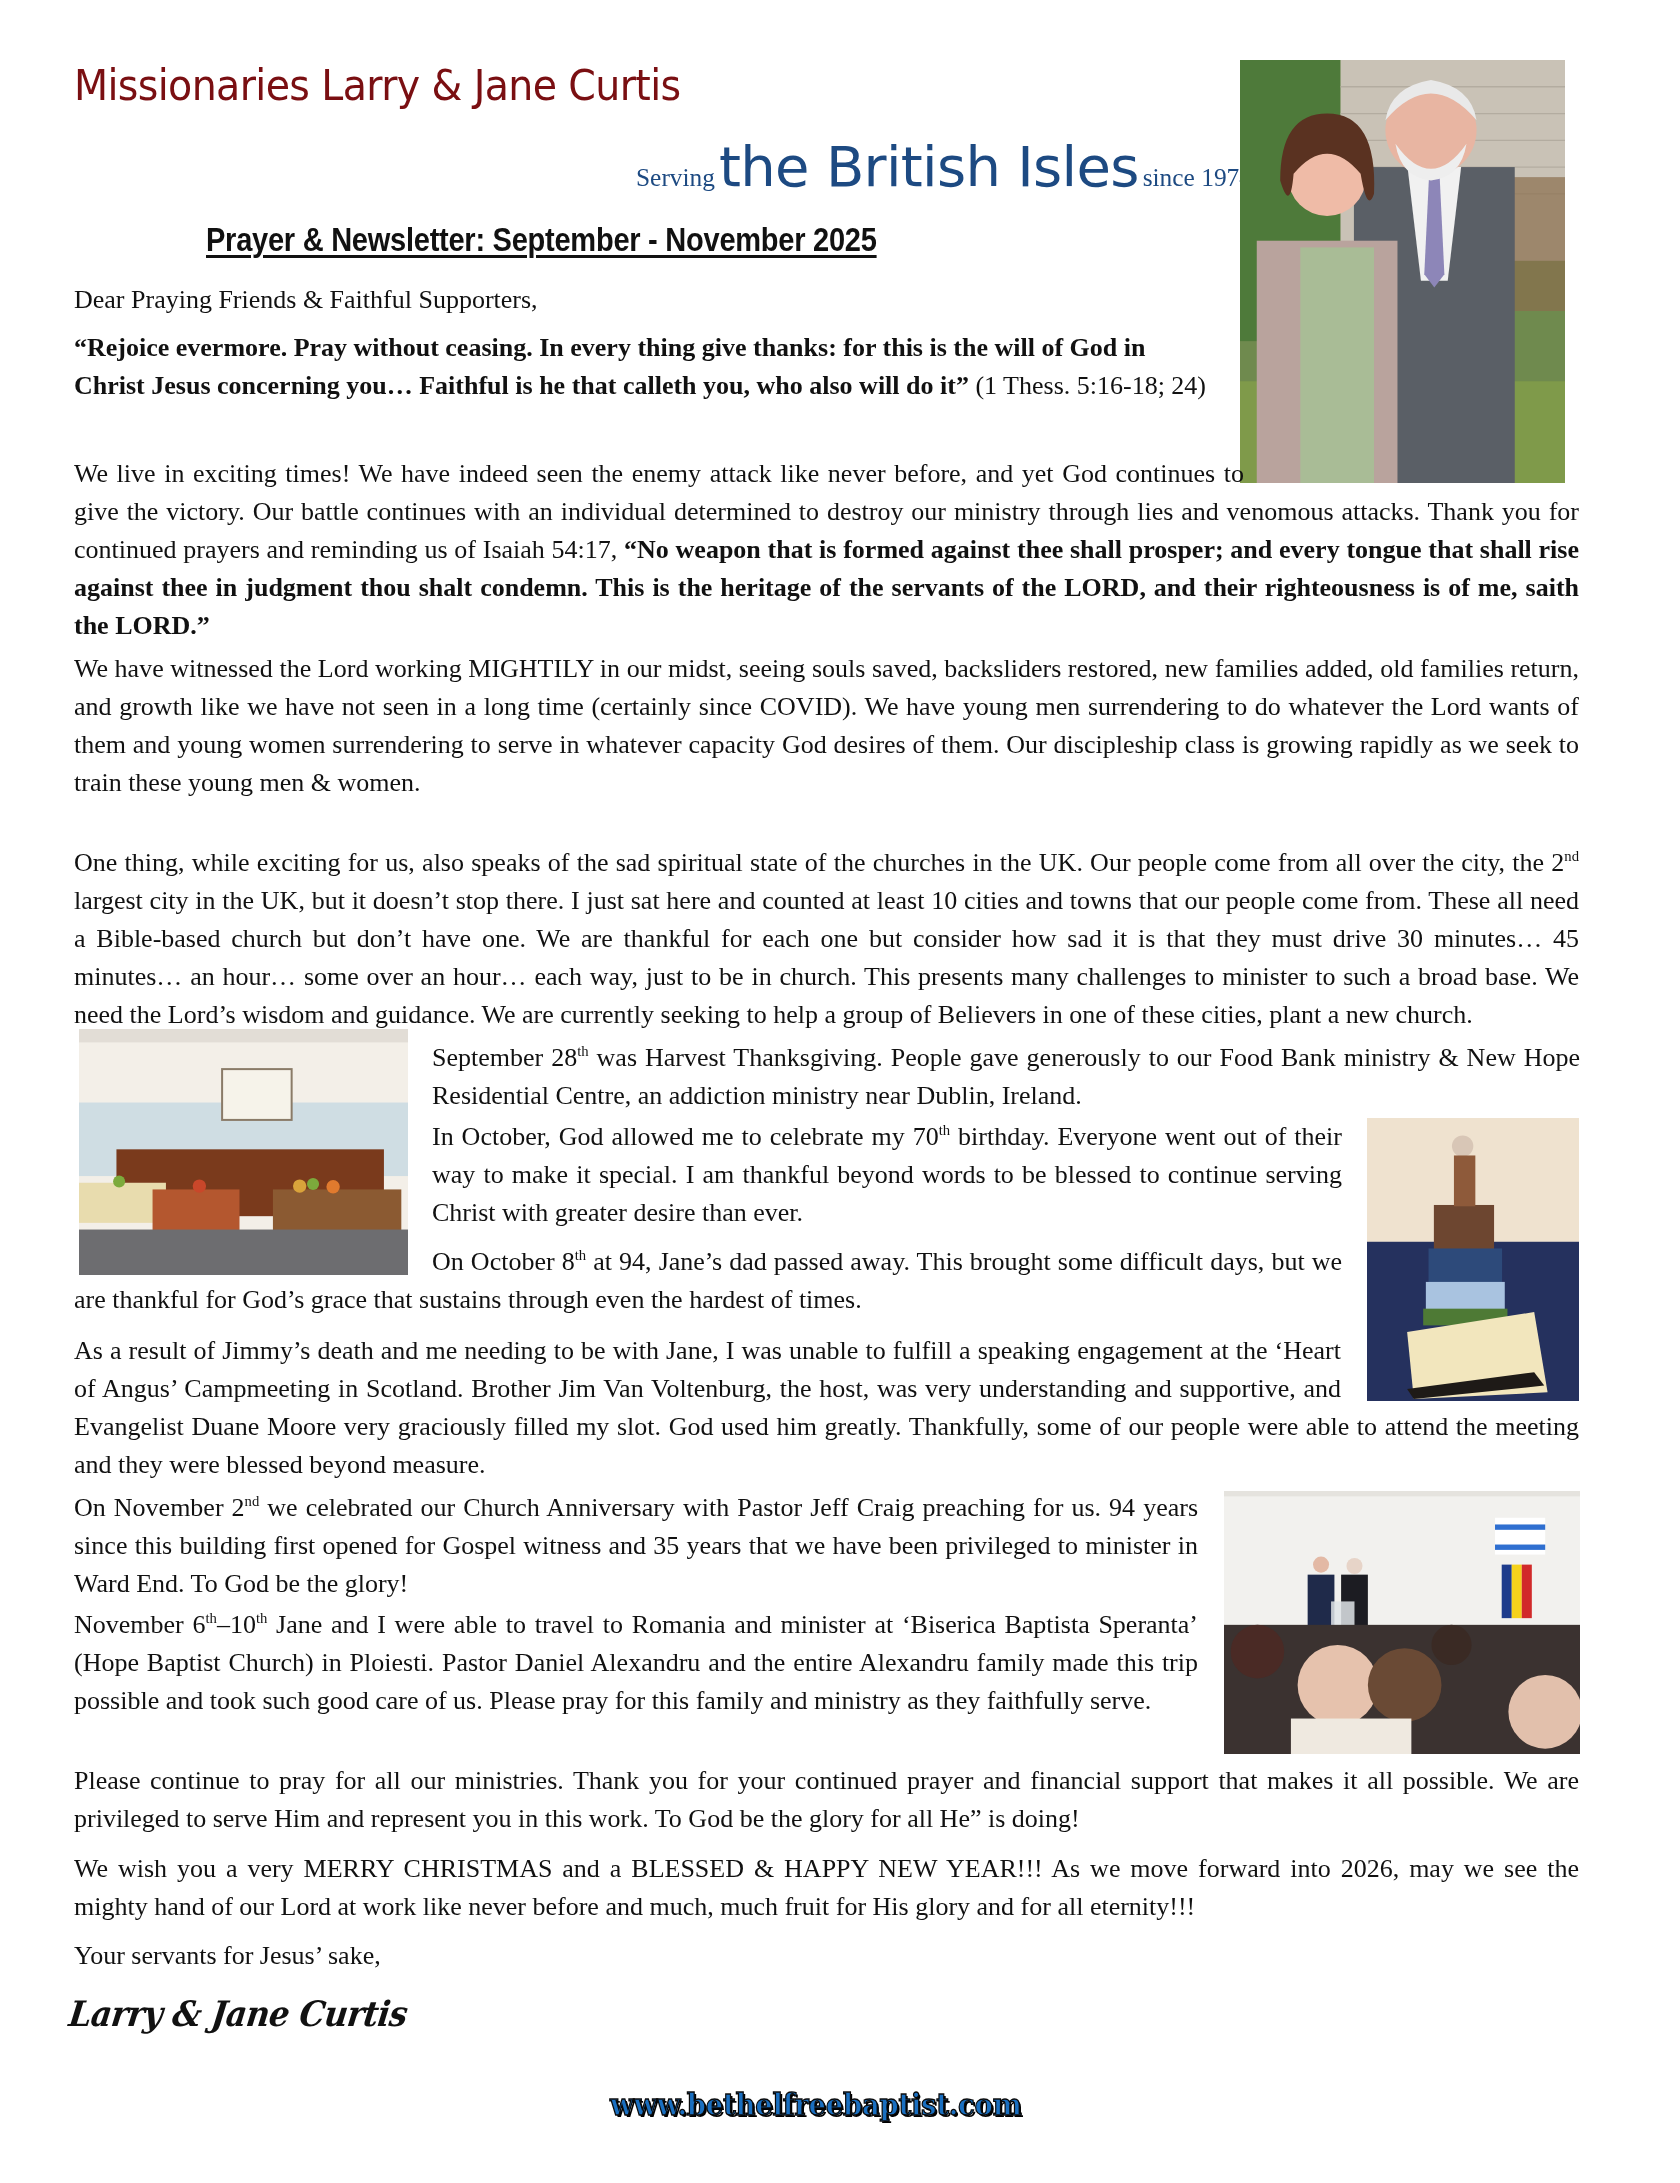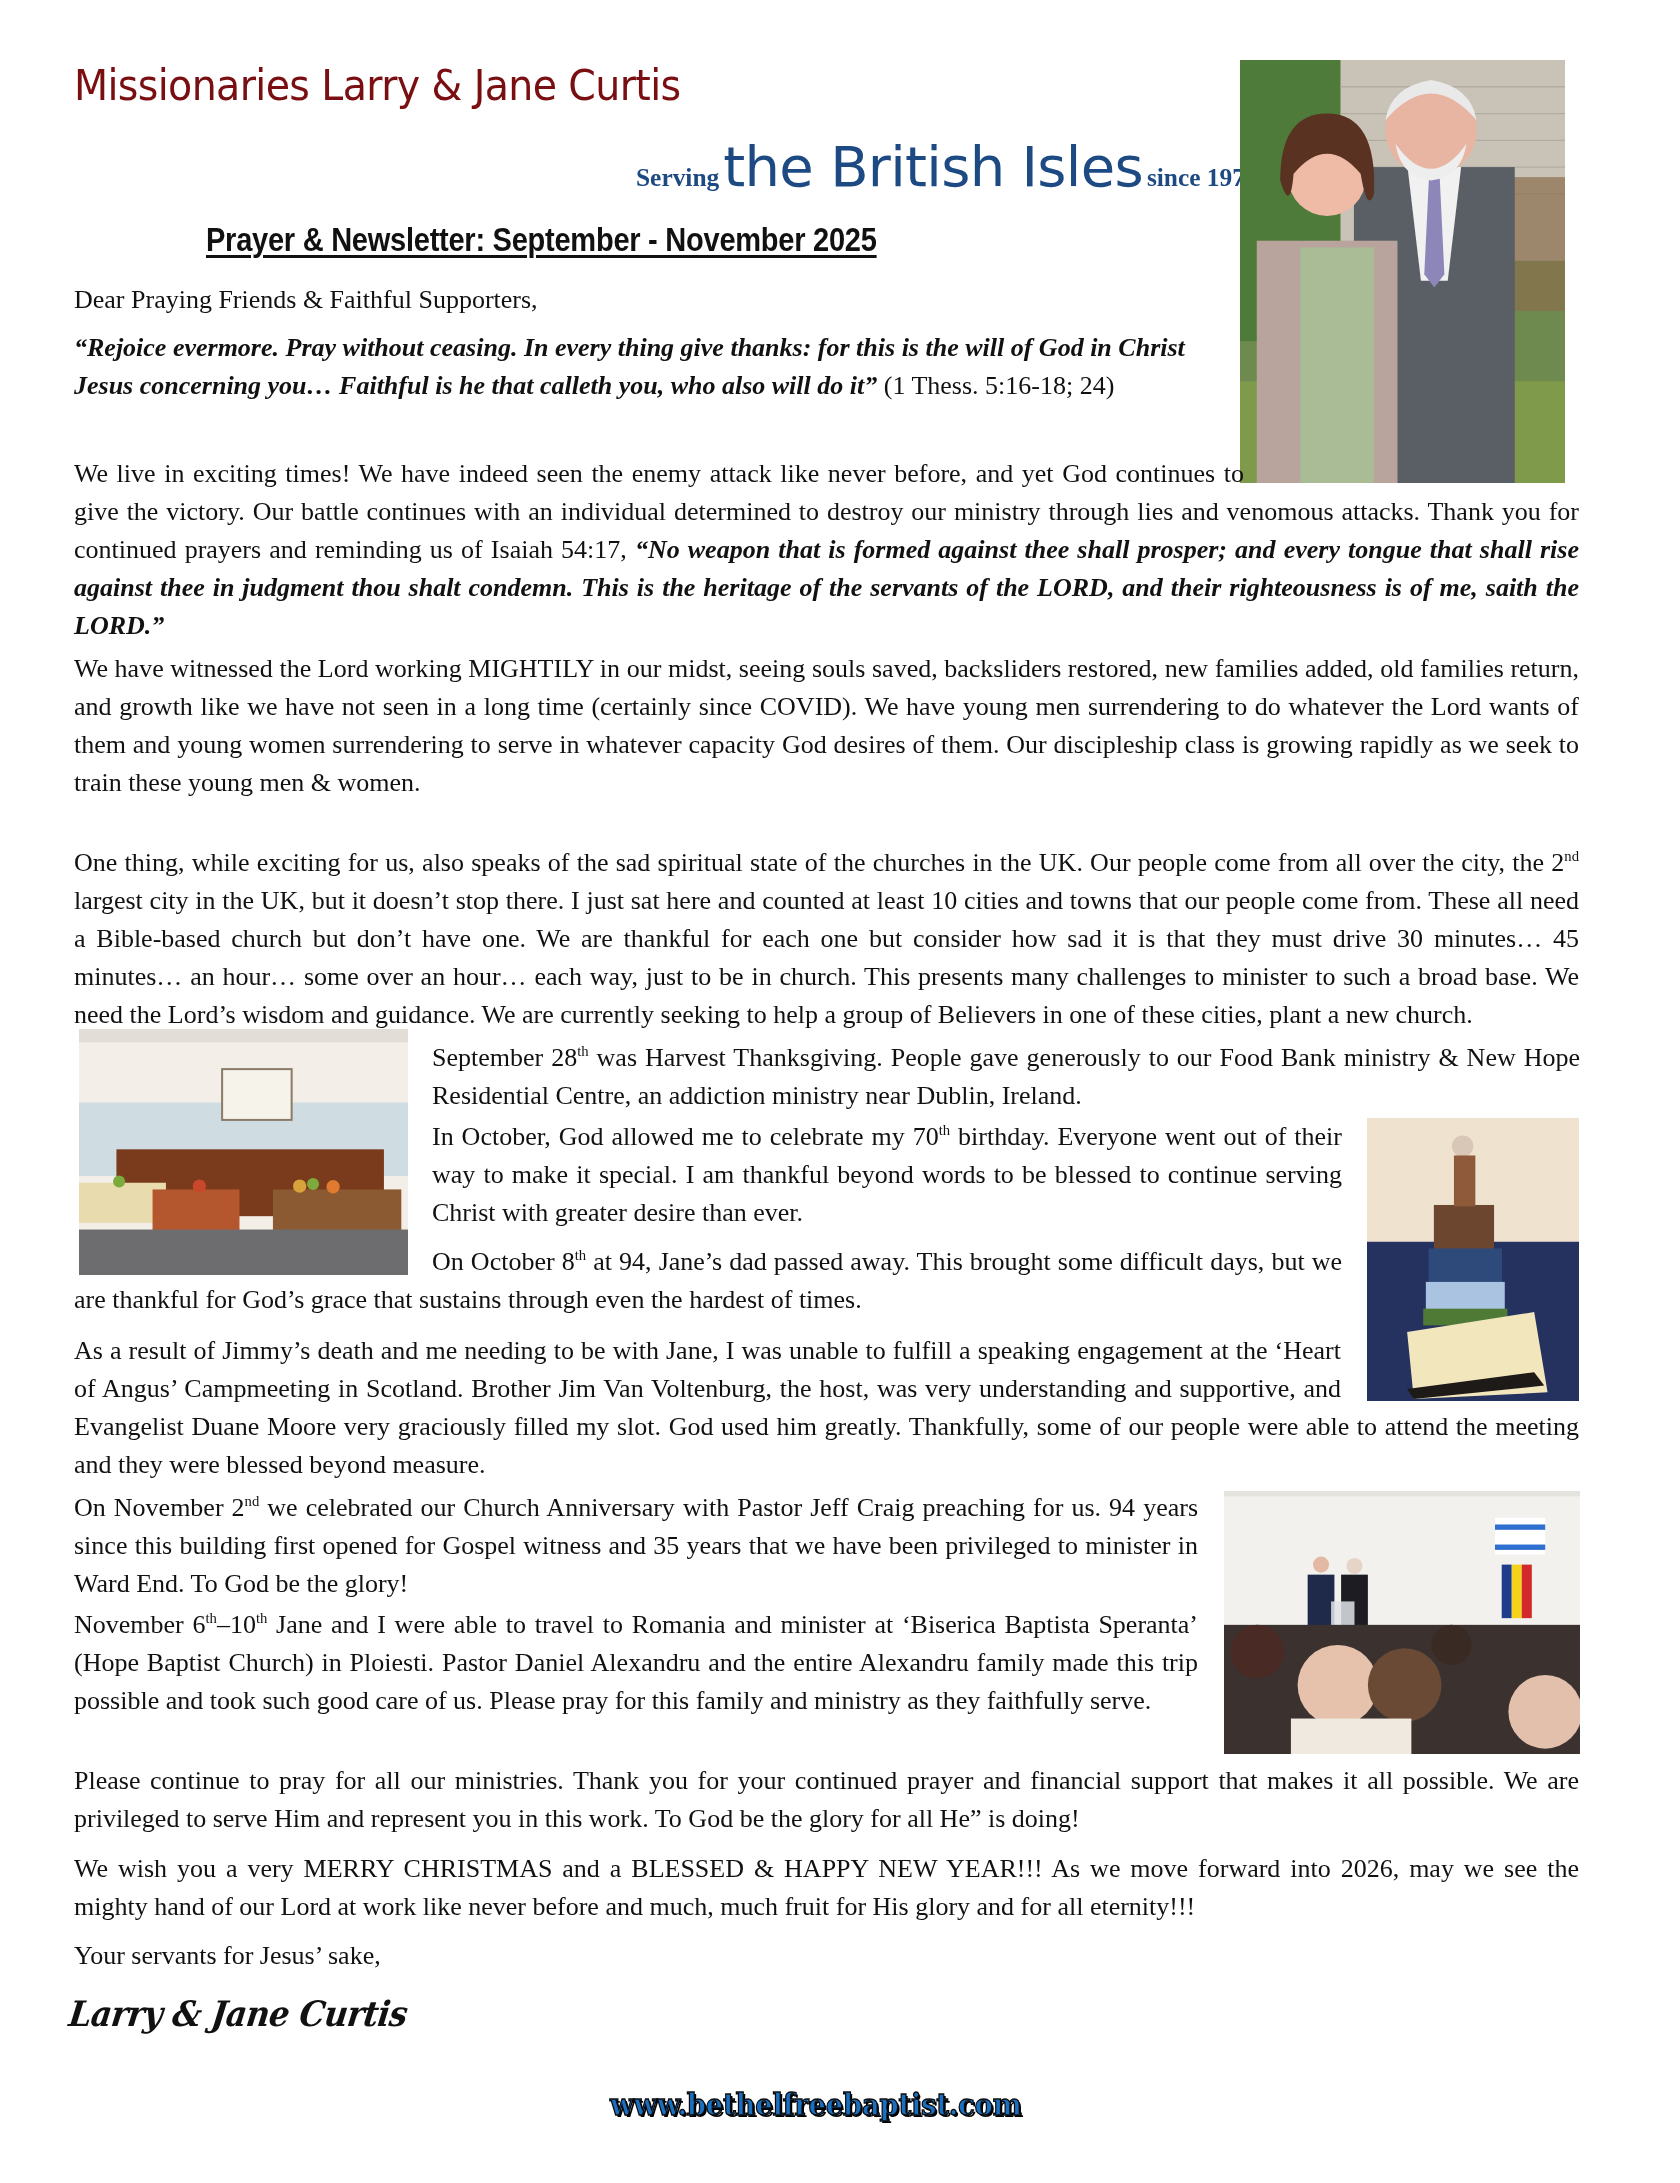--- a/index.html
+++ b/index.html
@@ -1,35 +1,35 @@
 <!DOCTYPE html>
 <html style="font-size:10.7px"><head>
 <meta charset="utf-8">
 <style>
   html, body { margin: 0; padding: 0; background: #ffffff; }
   body { width: 1681px; height: 2183px; position: relative; overflow: hidden; font-family: "Liberation Serif", "DejaVu Serif", serif; color: #111; }
   .page { position: absolute; left: 0; top: 0; width: 1681px; height: 2118px; }
 
   .title-main { position: absolute; left: 74px; top: 60px; font-family: "DejaVu Sans", sans-serif; font-size: 43px; color: #7a0f12; letter-spacing: -0.7px; font-weight: normal; white-space: nowrap; transform: scaleX(0.92); transform-origin: left top; }
   .serving { position: absolute; left: 636px; top: 134px; color: #1d4a82; white-space: nowrap; }
-  .serving .small { font-family: "Liberation Serif", serif; font-weight: bold; font-size: 25.4px; }
+  .serving .small { font-family: "Liberation Serif", serif; font-weight: normal; font-size: 25.4px; }
   .serving .big { font-family: "DejaVu Sans", sans-serif; font-size: 56px; letter-spacing: -0.7px; margin: 0 4px; }
 
   .couple-photo { position: absolute; left: 1240px; top: 60px; width: 325px; height: 423px; overflow: hidden; }
   .harvest-photo { position: absolute; left: 79px; top: 1029px; width: 329px; height: 246px; overflow: hidden; }
   .cake-photo { position: absolute; left: 1367px; top: 1118px; width: 212px; height: 283px; overflow: hidden; }
   .romania-photo { position: absolute; left: 1224px; top: 1491px; width: 356px; height: 263px; overflow: hidden; }
   svg.photo { width: 100%; height: 100%; display: block; }
 
   .newsletter-title { position: absolute; left: 206px; top: 221px; font-family: "Liberation Sans", sans-serif; font-weight: bold; font-size: 33px; text-decoration: underline; text-decoration-thickness: 3.3px; text-underline-offset: 4px; white-space: nowrap; transform: scaleX(0.88); transform-origin: left top; letter-spacing: -0.3px; }
 
   .text { position: absolute; font-size: 26px; line-height: 38px; text-align: justify; }
   .text p { margin: 0; }
   .text sup { font-size: 14.7px; vertical-align: super; line-height: 0; margin-top: 40px; }
-  .bi { font-weight: bold; font-style: italic; }
+  .bi { font-weight: bold; }
 
   .greeting { left: 74px; top: 281px; width: 1137px; }
   .verse { left: 74px; top: 329px; width: 1137px; }
   .p1 { left: 74px; top: 455px; width: 1505px; }
   .p2 { left: 74px; top: 650px; width: 1505px; }
   .p3 { left: 74px; top: 844px; width: 1505px; }
   .p4 { left: 432px; top: 1039px; width: 1148px; }
   .p5 { left: 432px; top: 1118px; width: 910px; }
   .p6 { left: 74px; top: 1243px; width: 1268px; }
   .p7 { left: 74px; top: 1332px; width: 1505px; }

